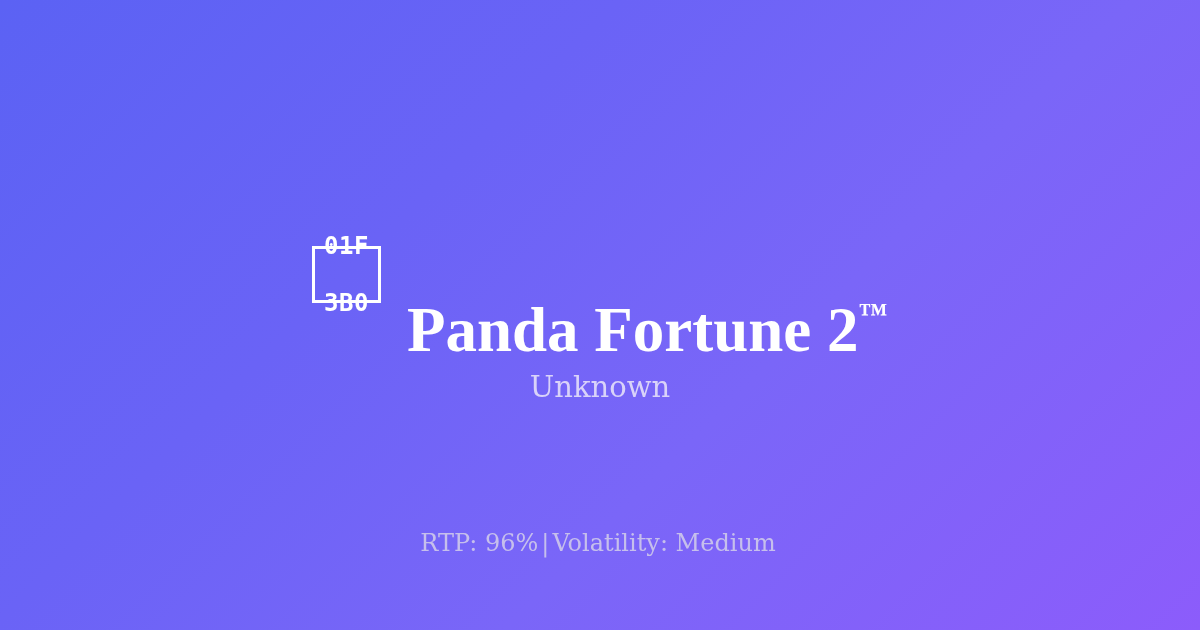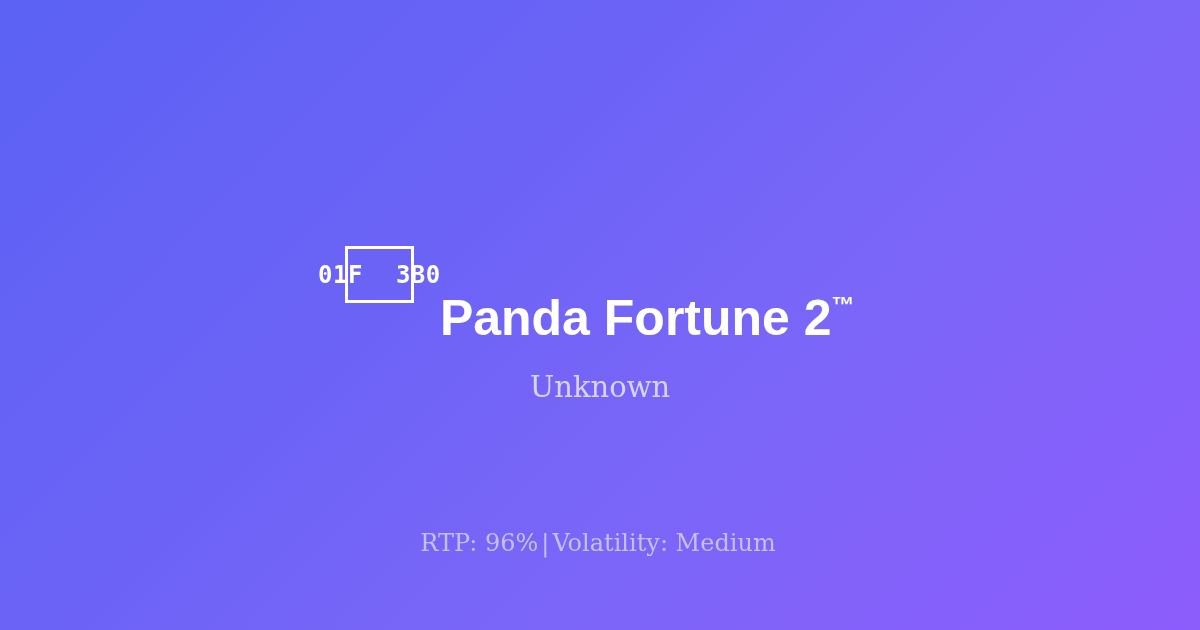--- a/index.html
+++ b/index.html
@@ -35,21 +35,21 @@
     top: 228px;
     display: flex;
     align-items: flex-start;
     justify-content: center;
     gap: 26px;
     white-space: nowrap;
   }
 
   .tofu-emoji {
     display: inline-flex;
-    flex-direction: row;
+    flex-direction: column;
     align-items: center;
     justify-content: center;
     box-sizing: border-box;
     width: 69px;
     height: 57px;
     margin-top: 18px;
     border: 3px solid #ffffff;
     color: #ffffff;
     font-family: "DejaVu Sans Mono", "Liberation Mono", monospace;
     font-size: 24px;
@@ -59,23 +59,23 @@
     gap: 33px;
   }
 
   .tofu-emoji .tofu-line {
     display: block;
     height: 24px;
   }
 
   .title-text {
     color: #ffffff;
-    font-family: Liberation Sans, sans-serif;
+    font-family: Liberation Serif, serif;
     font-weight: 700;
-    font-size: 50px;
+    font-size: 63px;
     line-height: 86px;
     letter-spacing: 0px;
   }
 
   .title-text .tm {
     font-size: 0.46em;
     vertical-align: 0.95em;
     letter-spacing: 0.5px;
   }
 

